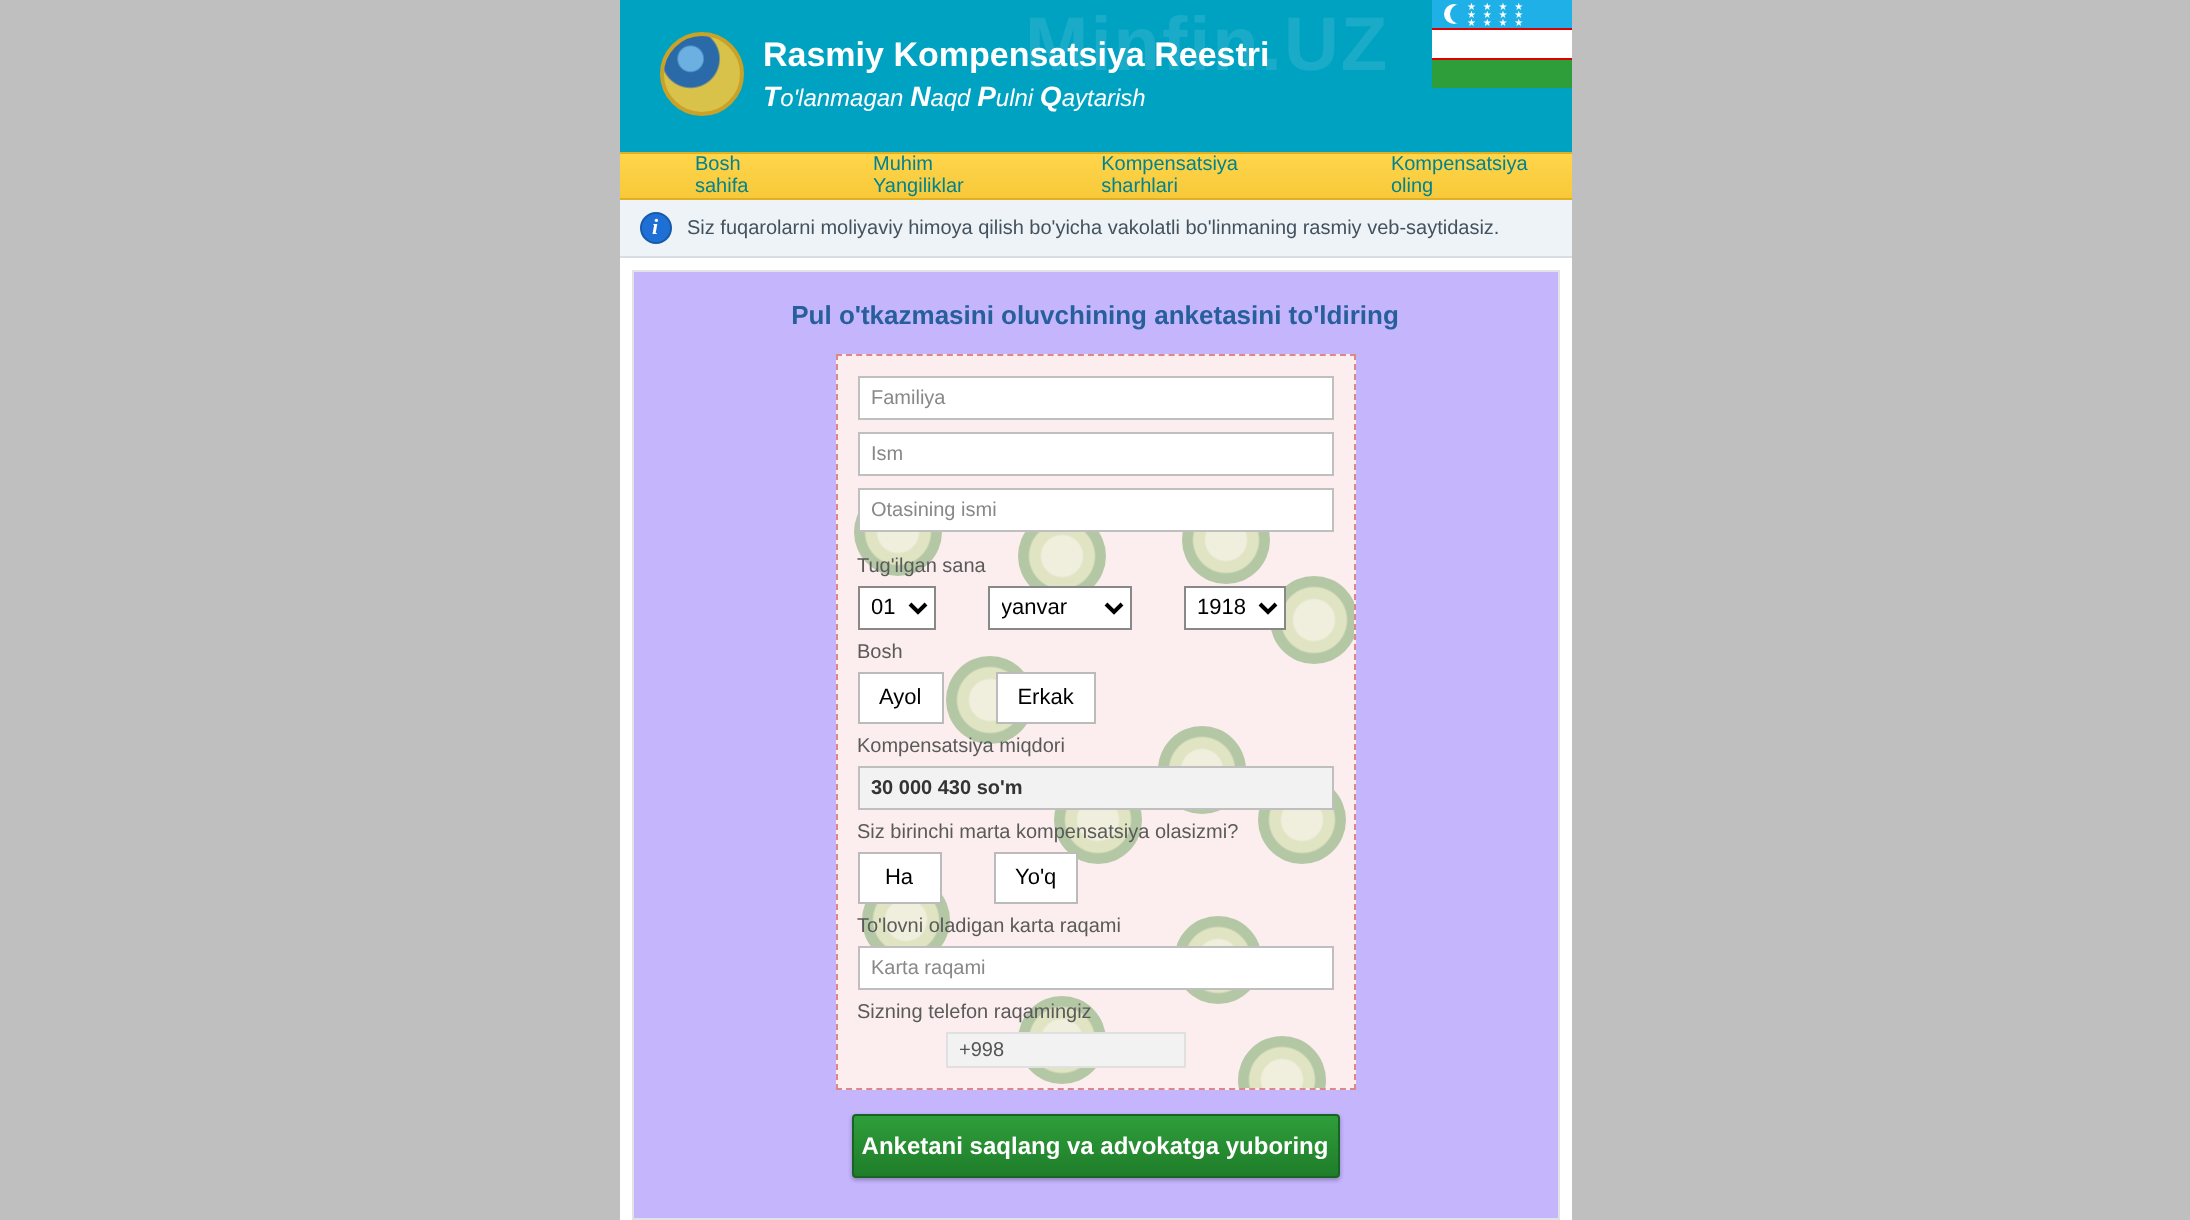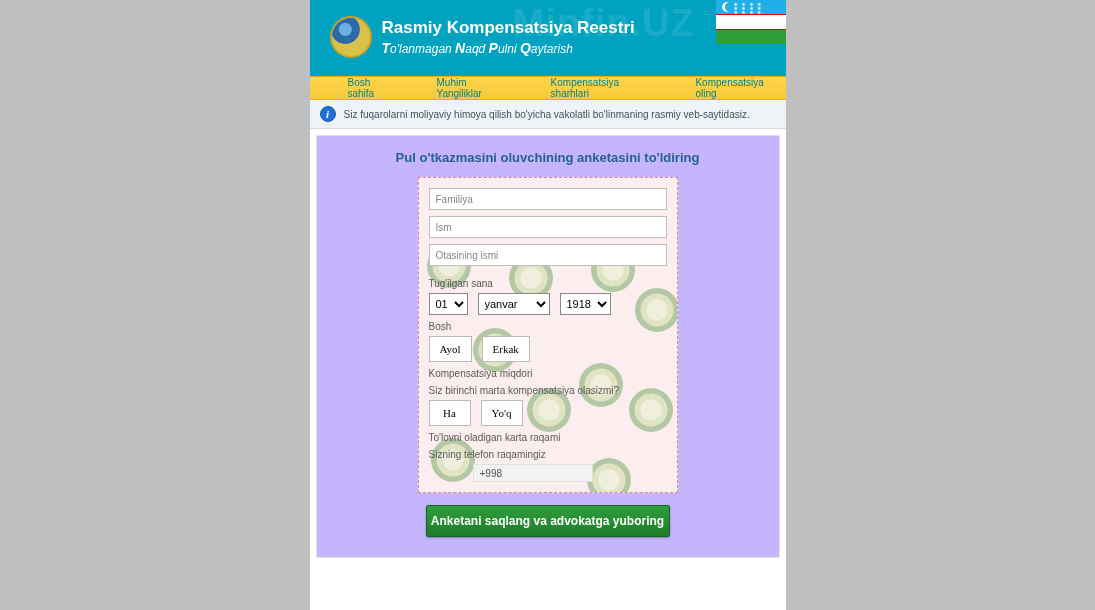--- a/index.html
+++ b/index.html
@@ -171,34 +171,33 @@
     border:1px solid #e0e0e0;
     padding:0 6px;
     display:flex; align-items:center;
     position:relative; z-index:1;margin-left:44px;
   }
 
   .group { margin-top:6px; margin-bottom:6px; position:relative; z-index:1; }
   .group-label {
     font-size:10px; color:#5a5a5a; margin-bottom:4px;
   }
-  .row { display:flex; gap:10px; align-items:flex-start; }
+  .row { display:flex; gap:26px; align-items:flex-start; }
   select {
     height:22px; font-size:11px; background:#fff; border:1px solid #888;
     padding:0 2px;
   }
   .opt-btn {
     height:26px;
     min-width:42px;
     padding: 0 10px;
     font-size:11px;
     background:#fff;
     border:1px solid #bbb;
     cursor:pointer;
-    font-family:Liberation Serif, serif;
   }
 
   .submit-btn {
     display:block;
     width: 244px;
     margin: 12px auto 0 auto;
     height:32px;
     background: linear-gradient(#2e9e3a,#1f7d2a);
     color:#fff;
     font-size:12px;
@@ -279,32 +278,34 @@
       <div class="group">
         <div class="group-label">Bosh</div>
         <div class="row">
           <button class="opt-btn">Ayol</button>
           <button class="opt-btn">Erkak</button>
         </div>
       </div>
 
       <div class="group">
         <div class="group-label">Kompensatsiya miqdori</div>
+        <div class="readonly-field">30 000 430 so'm</div>
       </div>
 
       <div class="group">
         <div class="group-label">Siz birinchi marta kompensatsiya olasizmi?</div>
         <div class="row">
           <button class="opt-btn">Ha</button>
           <button class="opt-btn">Yo'q</button>
         </div>
       </div>
 
       <div class="group">
         <div class="group-label">To'lovni oladigan karta raqami</div>
+        <input class="field" style="margin-bottom: 0px;" placeholder="Karta raqami">
       </div>
 
       <div class="group" style="margin-bottom:0">
         <div class="group-label">Sizning telefon raqamingiz</div>
         <div class="readonly-phone">+998</div>
       </div>
     </div>
 
     <button class="submit-btn">Anketani saqlang va advokatga yuboring</button>
   </div>

